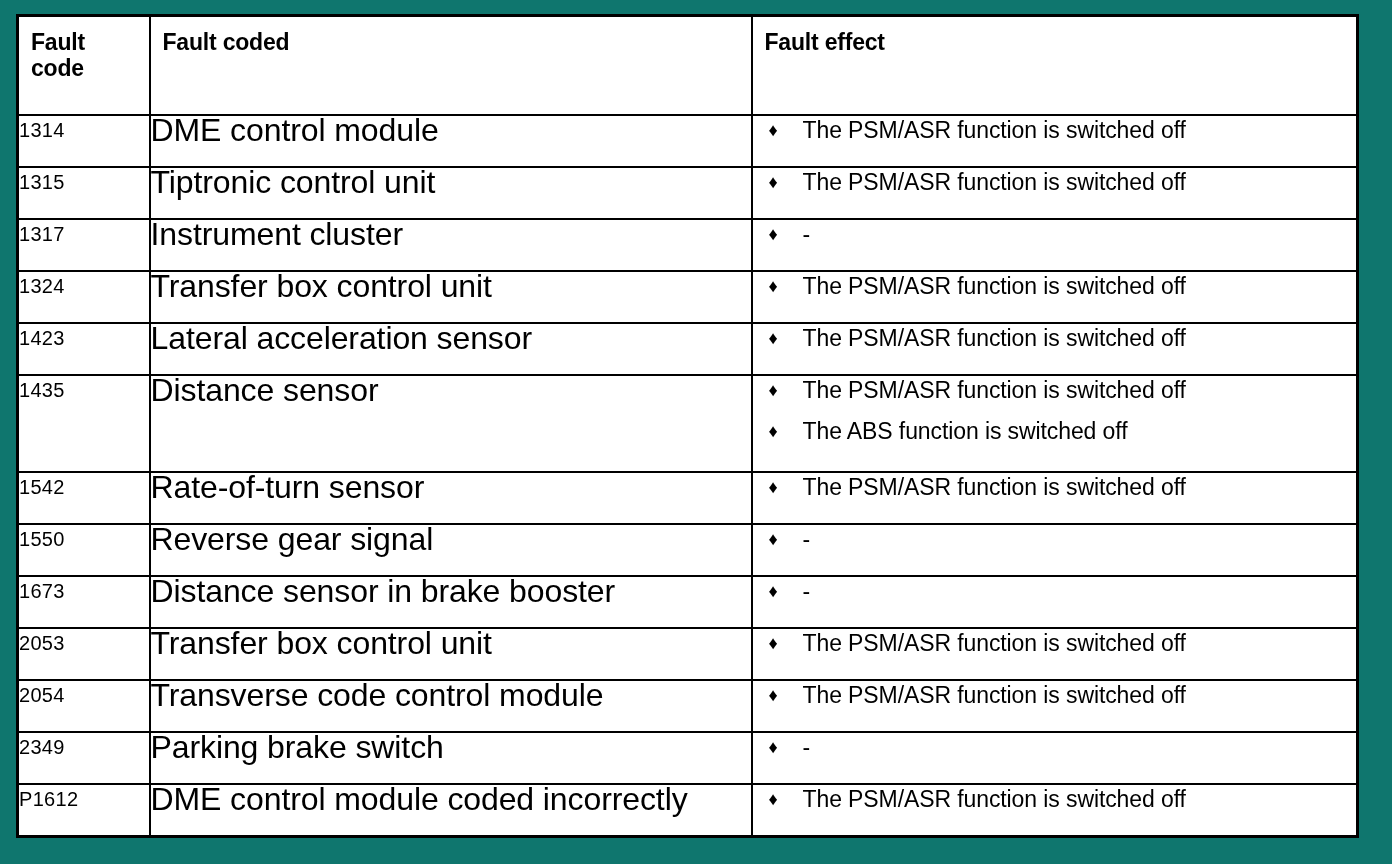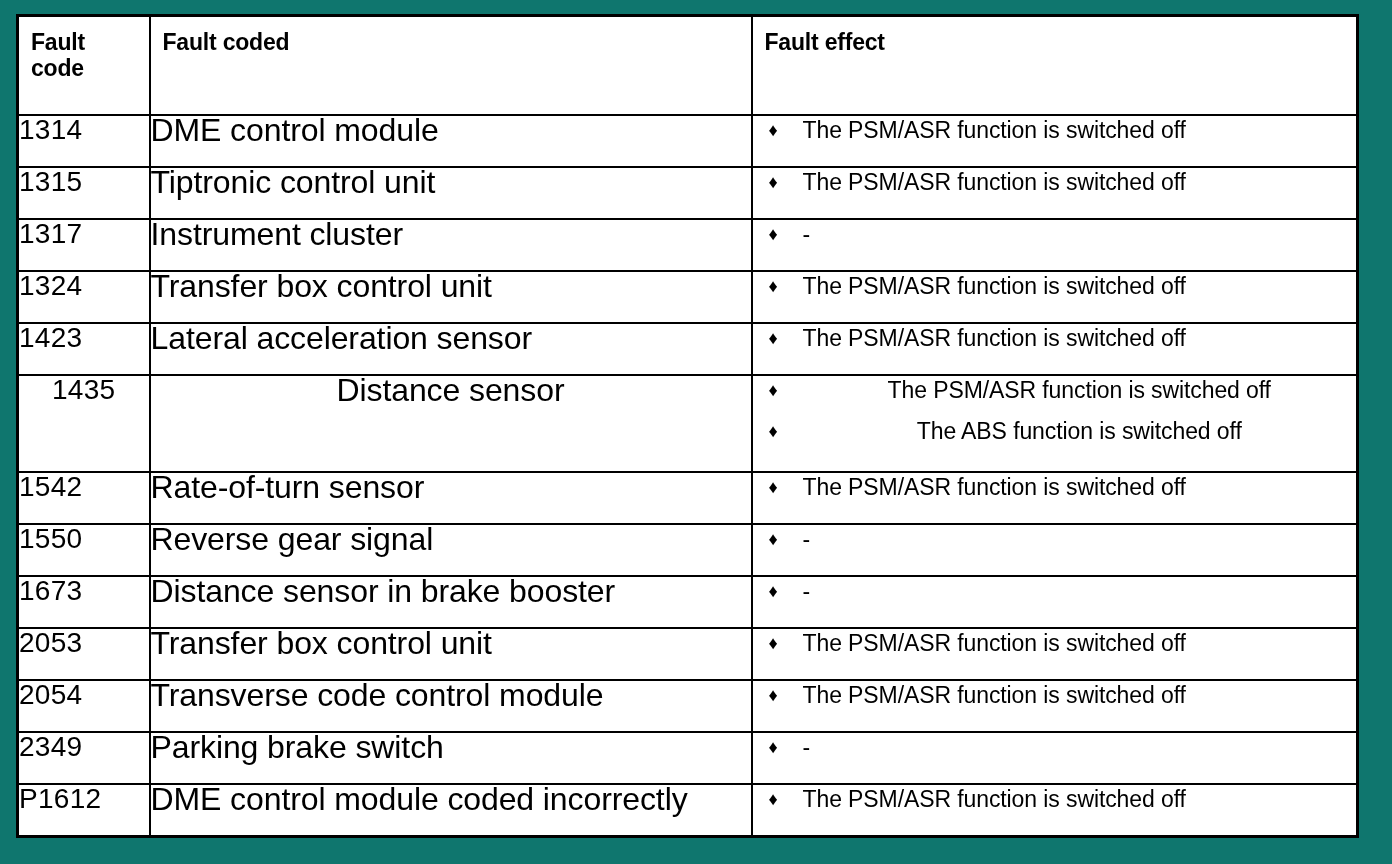--- a/index.html
+++ b/index.html
@@ -57,25 +57,24 @@
     padding: 12px 0 0 12px;
     white-space: pre-line;
   }
 
   
   .body-row td {
     height: 50px;
   }
   .body-row.tall td {
     height: 95px;
-    text-align: center;
   }
 
   .cell-code {
-    font-size: 28px;
+    font-size: 20px;
     line-height: 28px;
     padding: 8px 0 0 14px;
     letter-spacing: 0.3px;
     margin-top: 12px;
   }
 
   .cell-text {
     font-size: 32px;
     line-height: 28px;
     padding: 8px 0 0 14px;

